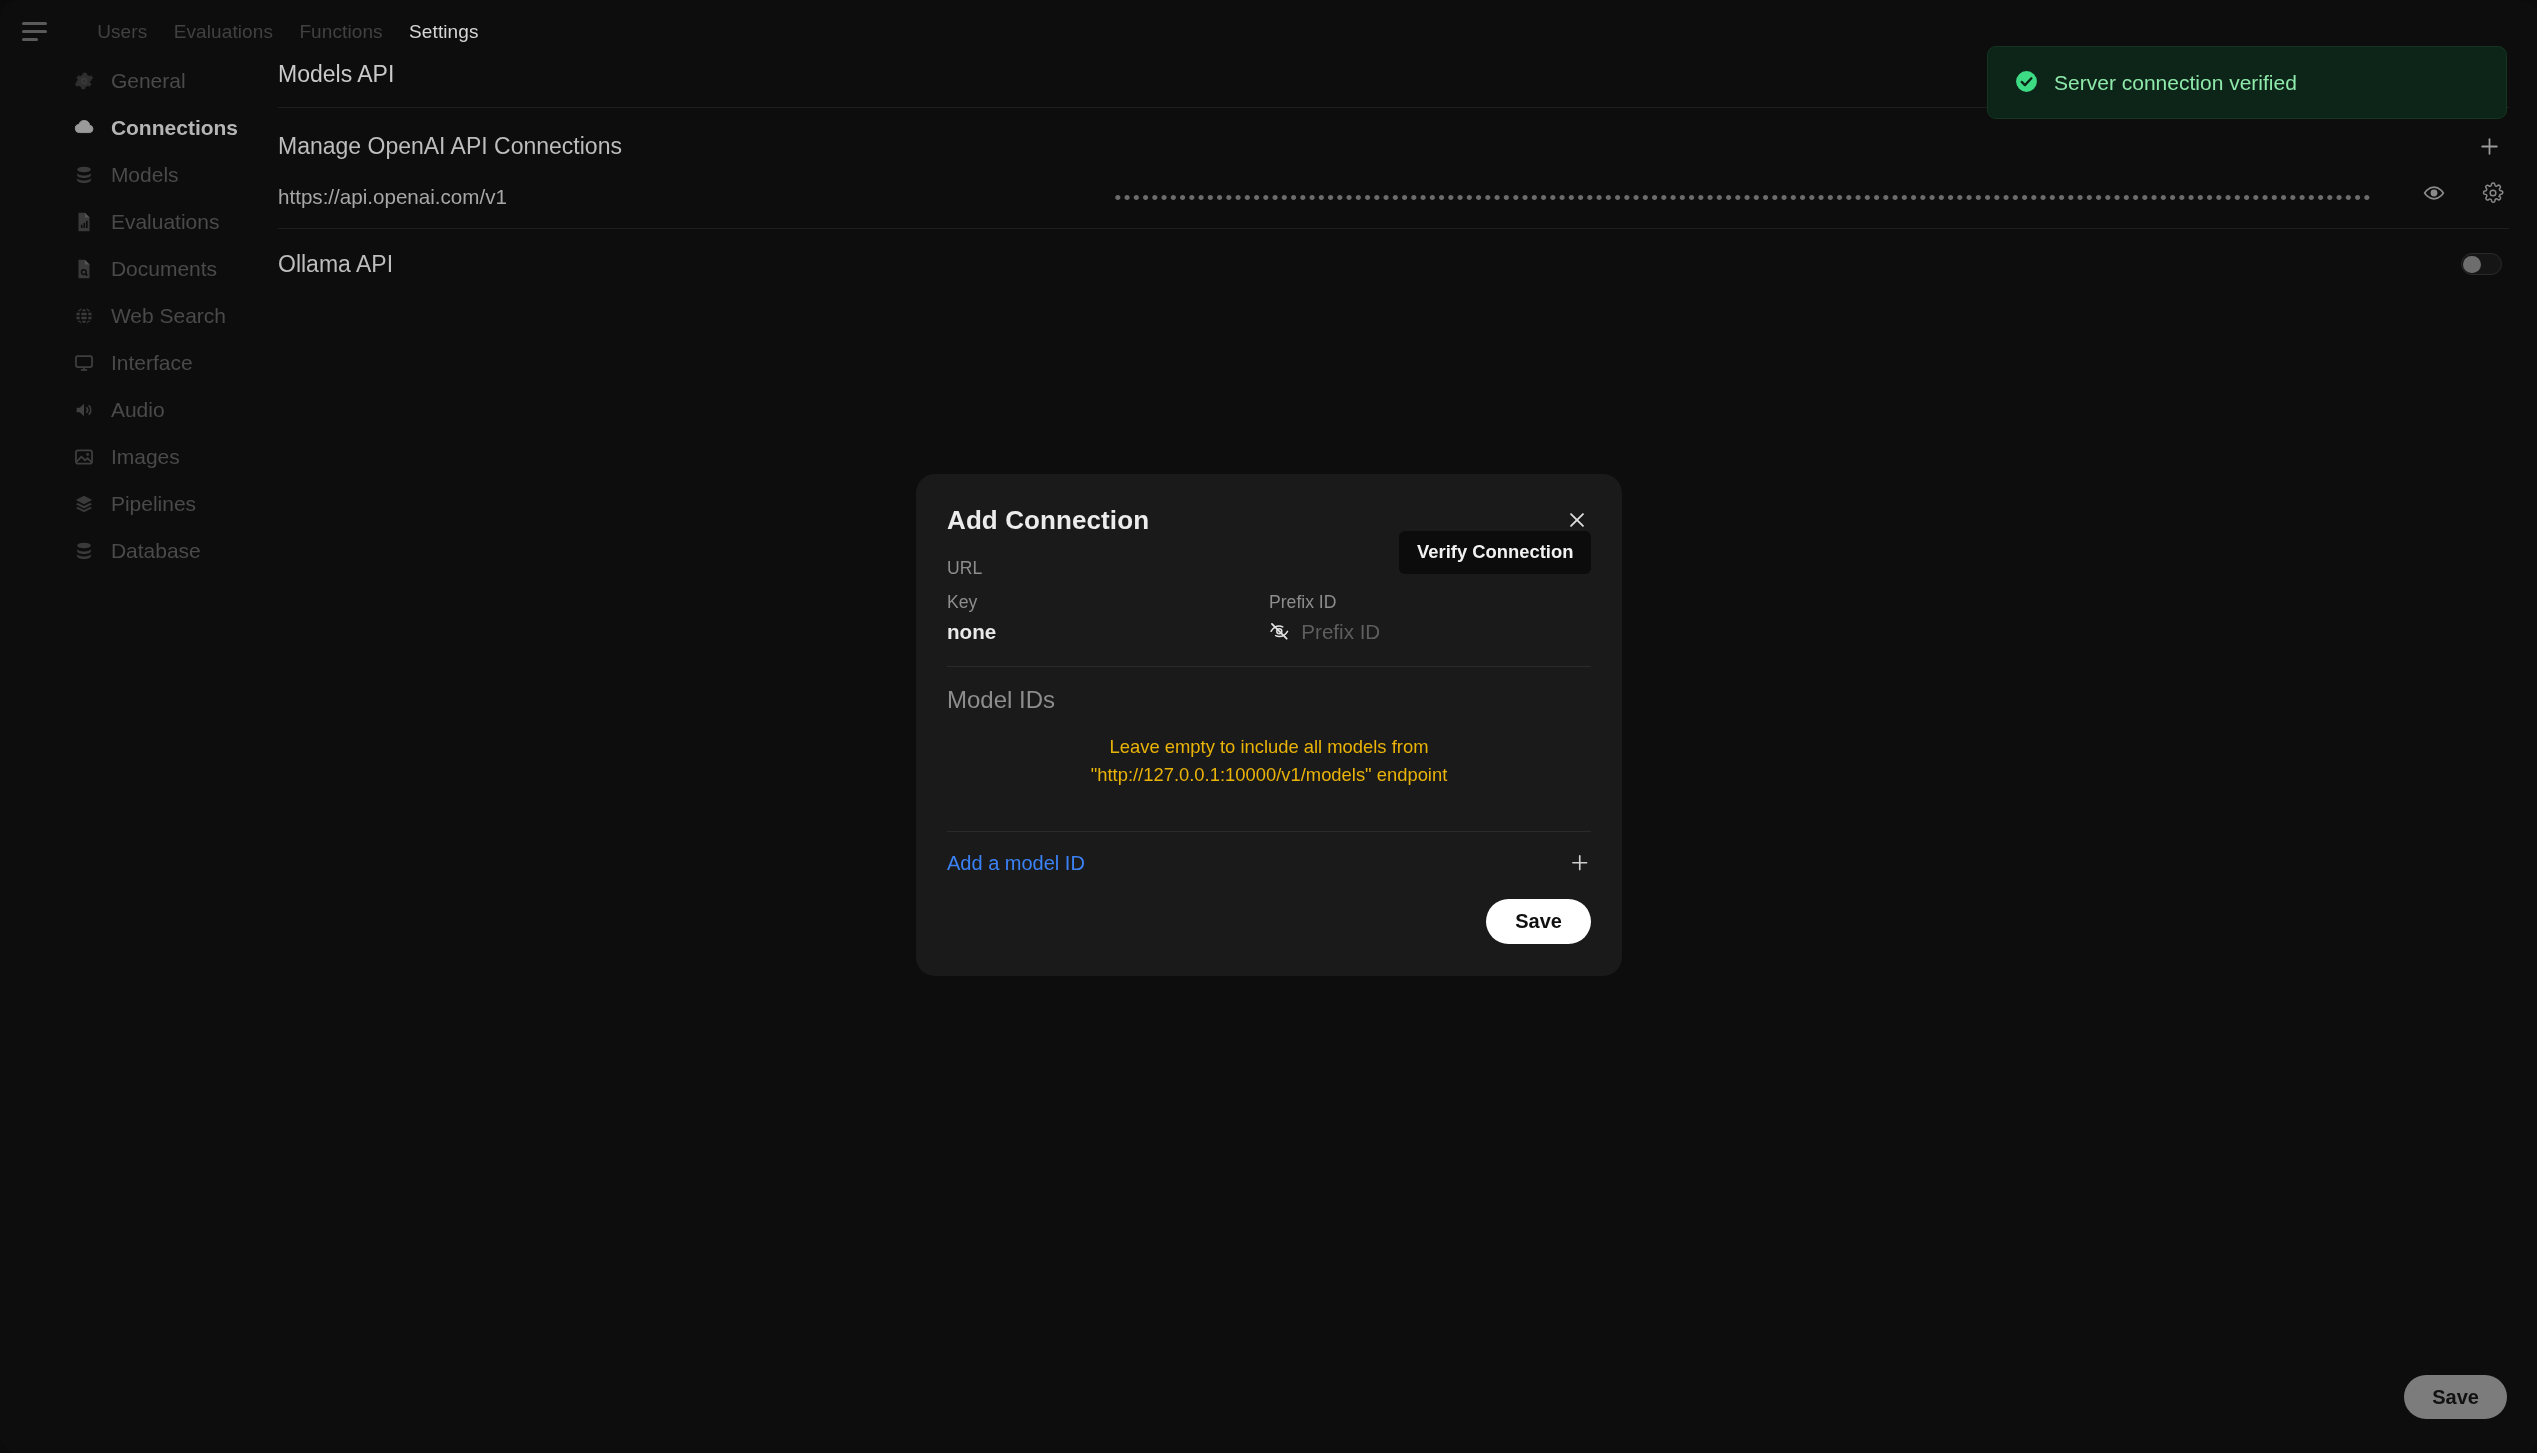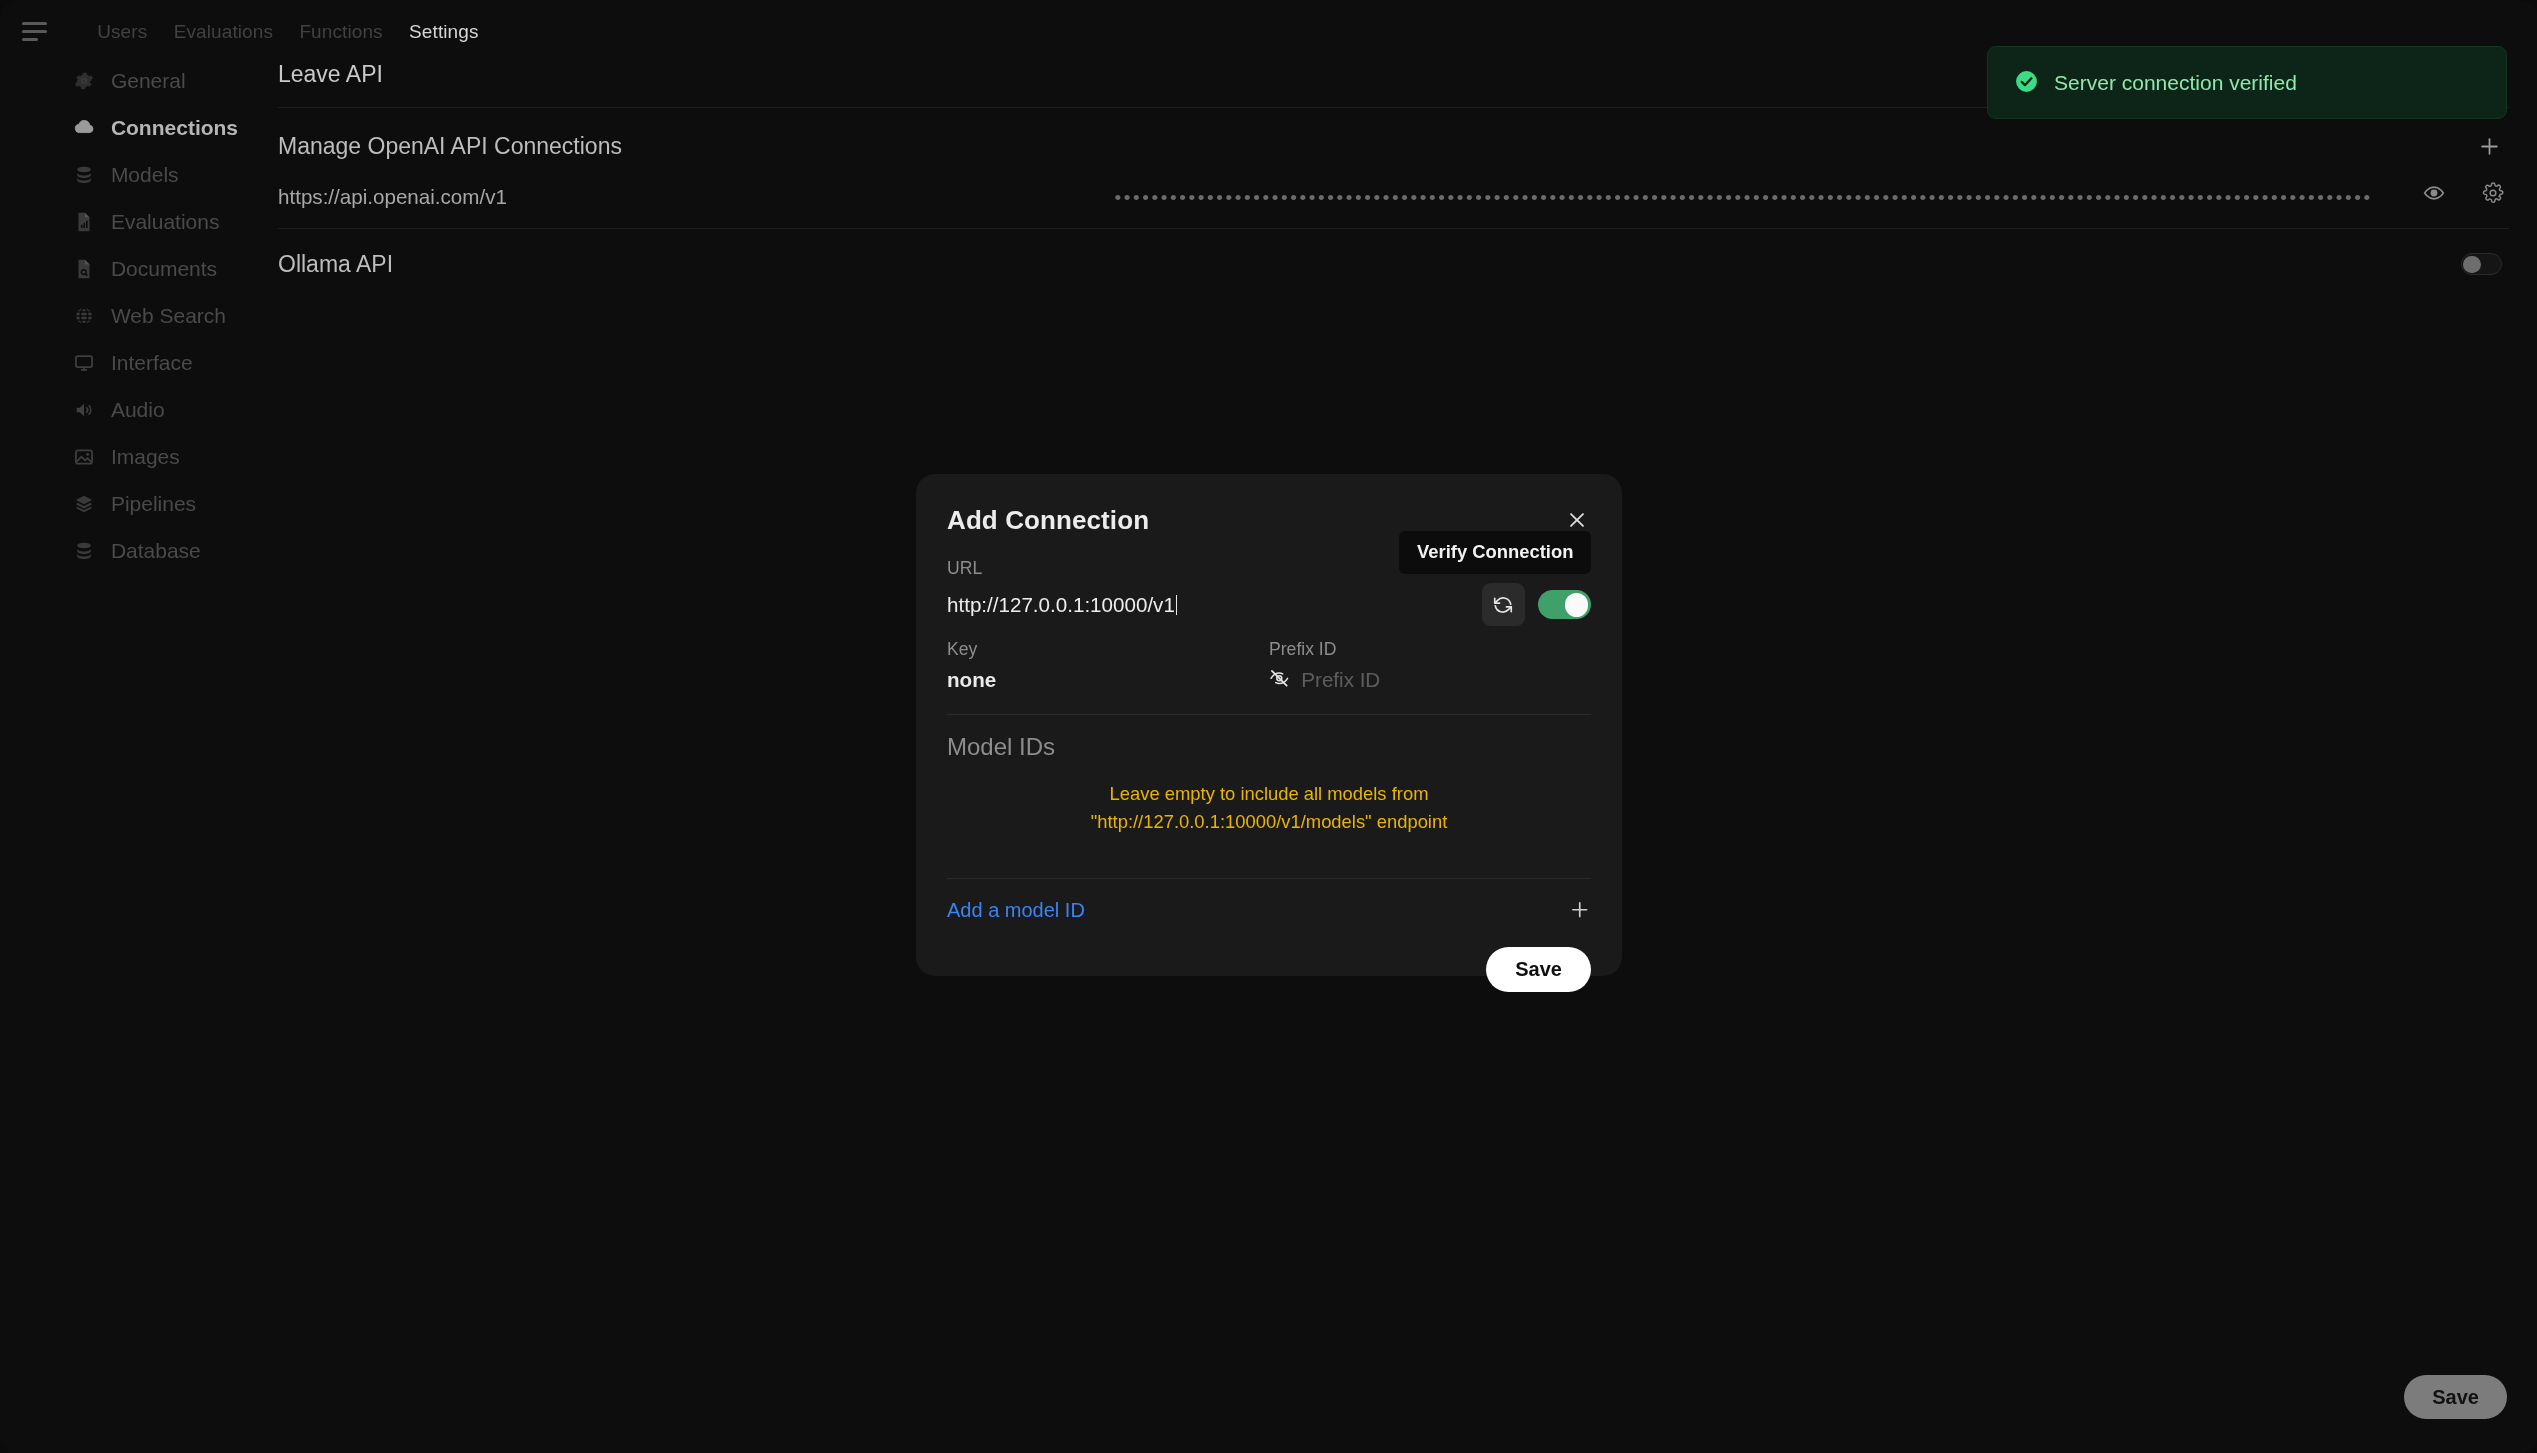--- a/index.html
+++ b/index.html
@@ -348,21 +348,21 @@
             <path d="M4.5 15c0 1.66 3.36 3 7.5 3s7.5-1.34 7.5-3v2.8c0 1.66-3.36 3-7.5 3s-7.5-1.34-7.5-3V15z"></path>
           </svg>
       </span>
       <span class="side-label">Database</span>
     </div>
 
   </div>
 
   <div class="main">
 
-    <div class="section-title">Leave API</div>
+    <div class="section-title">Models API</div>
     <div class="divider"></div>
 
     <div class="subsection">
       <div class="sub-row">
         <div class="sub-title">Manage OpenAI API Connections</div>
         <div class="plus-btn">
           <svg width="25" height="25" viewBox="0 0 24 24" fill="none" stroke="#9b9b9b" stroke-width="1.7" stroke-linecap="round">
               <line x1="12" y1="5" x2="12" y2="19"></line>
               <line x1="5" y1="12" x2="19" y2="12"></line>
             </svg>
@@ -418,38 +418,20 @@
         <svg width="22" height="22" viewBox="0 0 24 24" fill="none" stroke="#dcdcdc" stroke-width="2" stroke-linecap="round">
             <line x1="5.5" y1="5.5" x2="18.5" y2="18.5"></line>
             <line x1="18.5" y1="5.5" x2="5.5" y2="18.5"></line>
           </svg>
       </div>
     </div>
 
     <div class="tooltip">Verify Connection</div>
 
     <div class="field-label">URL</div>
-    <div class="url-row">
-      <div class="url-value">
-        <span>http://127.0.0.1:10000/v1</span><span class="caret"></span>
-      </div>
-      <div class="url-actions">
-        <div class="verify-btn">
-          <svg width="22" height="22" viewBox="0 0 24 24" fill="none" stroke="#e4e4e4" stroke-width="1.8" stroke-linecap="round" stroke-linejoin="round">
-              <path d="M20.4 11.2a8.4 8.4 0 00-14.3-4.3L3 9.9"></path>
-              <polyline points="3,4.6 3,9.9 8.3,9.9"></polyline>
-              <path d="M3.6 12.8a8.4 8.4 0 0014.3 4.3l3.1-3"></path>
-              <polyline points="21,19.4 21,14.1 15.7,14.1"></polyline>
-            </svg>
-        </div>
-        <div class="toggle-on">
-          <div class="knob"></div>
-        </div>
-      </div>
-    </div>
 
     <div class="two-col">
       <div class="col">
         <div class="field-label">Key</div>
         <div class="col-value">none</div>
       </div>
       <div class="col">
         <div class="field-label">Prefix ID</div>
         <div class="prefix-wrap">
           <span>

